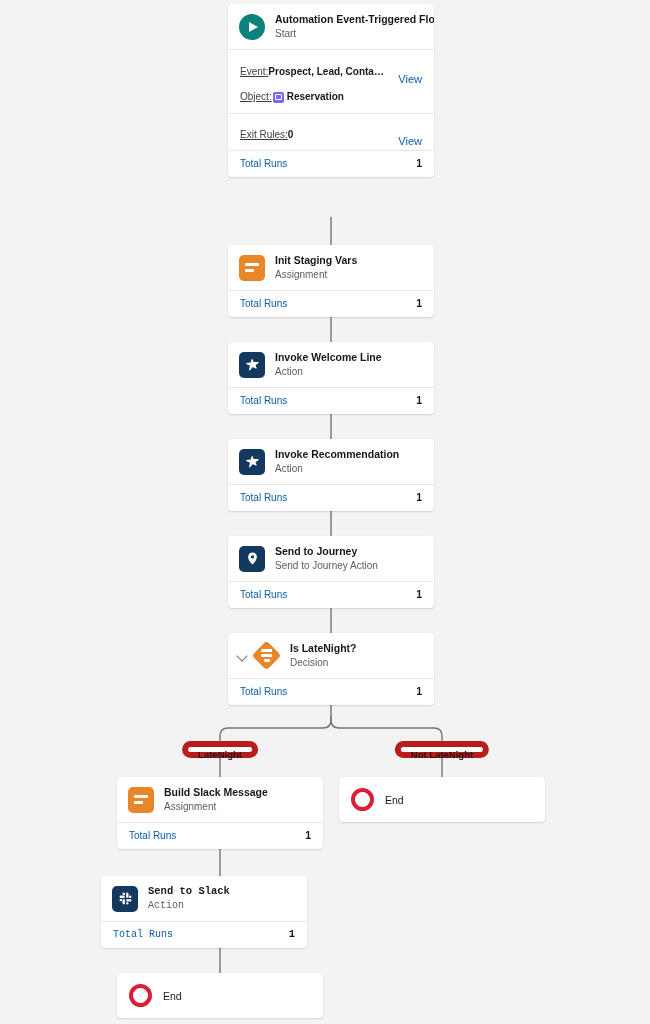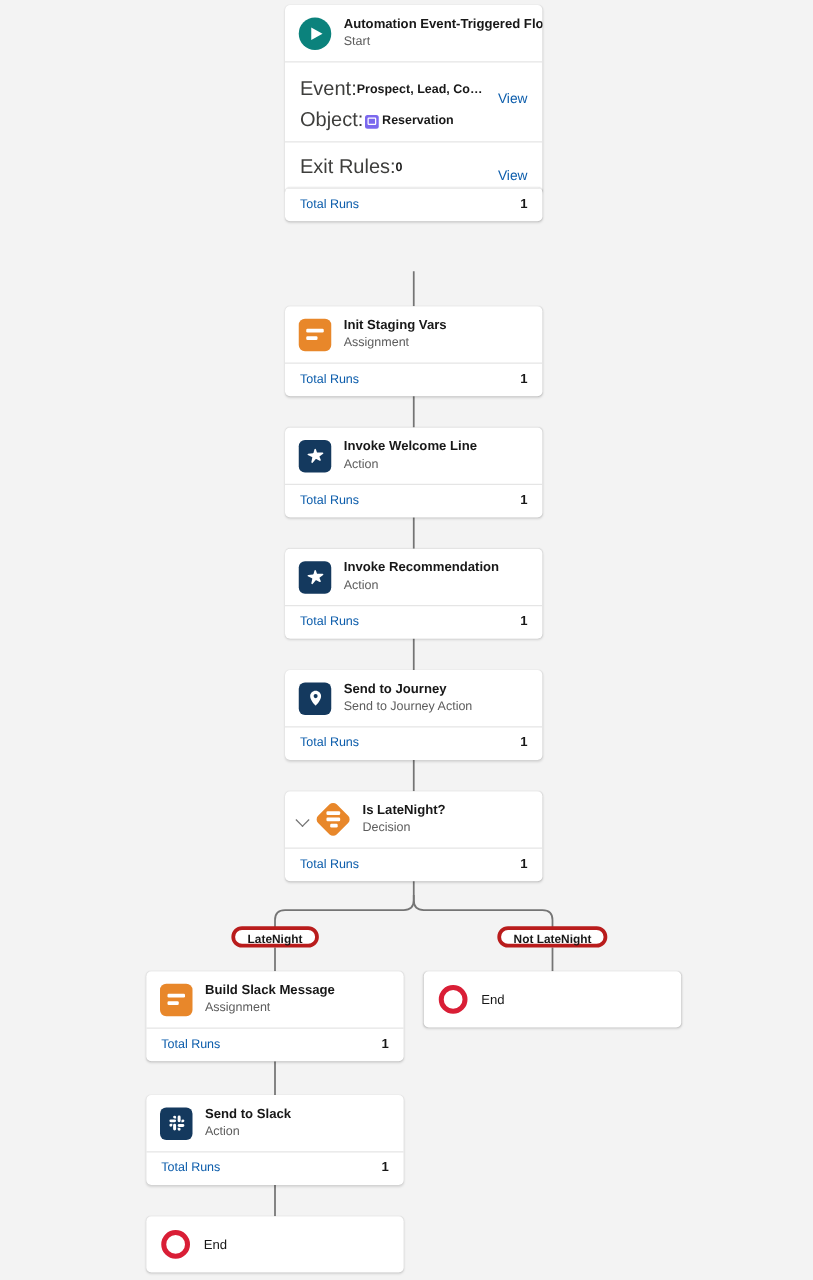--- a/index.html
+++ b/index.html
@@ -120,22 +120,23 @@
   
   .start-body { padding: 7px 12px 8px 12px; }
   .start-row {
     display: flex;
     align-items: center;
     line-height: 16px;
     white-space: nowrap;
   }
   .start-row + .start-row { margin-top: 2px; }
   .meta-key {
-    font-size: 16px;
+    font-size: 10px;
     color: #3e3e3c;
+    text-decoration: underline;
   }
   .meta-val {
     font-size: 10px;
     font-weight: bold;
     color: #181818;
     overflow: hidden;
     text-overflow: ellipsis;
   }
   .view-link {
     font-size: 11px;
@@ -169,21 +170,21 @@
     display: flex;
     align-items: center;
     padding: 7px 12px 8px 12px;
     box-sizing: border-box;
   }
 
   
   .branch-label {
     position: absolute;
     background: #ffffff;
-    border: 3px solid #b91c1c;
+    border: 6px solid #b91c1c;
     border-radius: 11px;
     height: 17px;
     line-height: 15px;
     padding: 0 10px;
     font-size: 9.5px;
     font-weight: bold;
     color: #181818;
     white-space: nowrap;
     box-sizing: border-box;
     transform: translateX(-50%);
@@ -422,21 +423,21 @@
         <div class="node-sub">Assignment</div>
       </div>
     </div>
     <div class="node-divider"></div>
     <div class="node-foot">
       <span class="runs-label">Total Runs</span>
       <span class="runs-value">1</span>
     </div>
   </div>
 
-  <div class="node" style="left:117px; top:876px; width:206px;">
+  <div class="node" style="left:101px; top:876px; width:206px;font-family:Liberation Mono, monospace;">
     <div class="node-head">
       <div class="node-icon" style="background:#14395e;">
         <svg width="15" height="15" viewBox="0 0 24 24" aria-hidden="true">
           <g fill="#ffffff">
             <path d="M6.2 14.6a1.9 1.9 0 1 1-1.9-1.9h1.9v1.9zm1 0a1.9 1.9 0 0 1 3.8 0v4.8a1.9 1.9 0 1 1-3.8 0v-4.8z"></path>
             <path d="M9.1 6.2a1.9 1.9 0 1 1 1.9-1.9v1.9H9.1zm0 1a1.9 1.9 0 0 1 0 3.8H4.3a1.9 1.9 0 1 1 0-3.8h4.8z"></path>
             <path d="M17.8 9.1a1.9 1.9 0 1 1 1.9 1.9h-1.9V9.1zm-1 0a1.9 1.9 0 0 1-3.8 0V4.3a1.9 1.9 0 1 1 3.8 0v4.8z"></path>
             <path d="M14.9 17.8a1.9 1.9 0 1 1-1.9 1.9v-1.9h1.9zm0-1a1.9 1.9 0 0 1 0-3.8h4.8a1.9 1.9 0 1 1 0 3.8h-4.8z"></path>
           </g>
         </svg>

